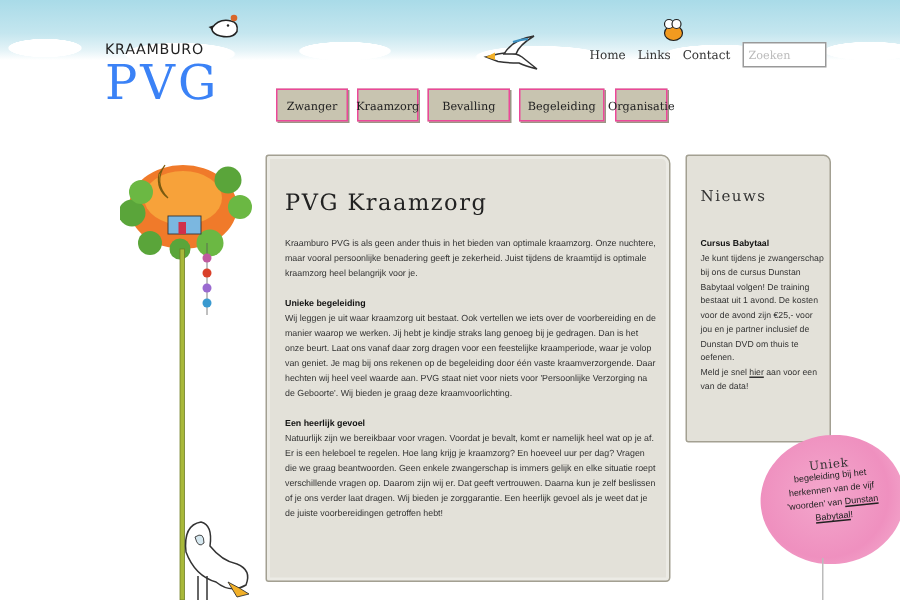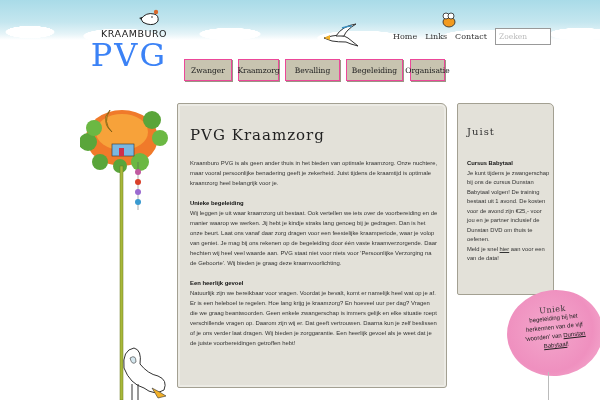--- a/index.html
+++ b/index.html
@@ -14,21 +14,21 @@
     position: absolute; left: 0; top: 22px; width: 600px; height: 30px;
     background:
       radial-gradient(ellipse 40px 10px at 30px 10px, #fff 60%, transparent 62%),
       radial-gradient(ellipse 60px 12px at 120px 14px, #fff 60%, transparent 62%),
       radial-gradient(ellipse 50px 10px at 230px 12px, #fff 60%, transparent 62%),
       radial-gradient(ellipse 70px 12px at 360px 16px, #fff 60%, transparent 62%),
       radial-gradient(ellipse 60px 10px at 480px 14px, #fff 60%, transparent 62%),
       radial-gradient(ellipse 50px 10px at 580px 12px, #fff 60%, transparent 62%);
   }
 
-  .logo { position: absolute; left: 87px; top: 28px; width: 80px; text-align: right; }
+  .logo { position: absolute; left: 70px; top: 28px; width: 80px; }
   .logo-top {
     display: block; font-family: "DejaVu Sans", sans-serif; font-size: 9.5px; letter-spacing: 0.5px;
     color: #222;
   }
   .logo-main {
     display: block; font-family: "DejaVu Serif", serif; font-size: 32px; line-height: 32px;
     letter-spacing: 2px; color: #3b82f6; font-weight: normal; margin-top: 0px;
   }
   .logo-bird { position: absolute; left: 138px; top: 8px; }
 
@@ -176,21 +176,21 @@
       <span>Wij leggen je uit waar kraamzorg uit bestaat. Ook vertellen we iets over de voorbereiding en de manier waarop we werken. Jij hebt je kindje straks lang genoeg bij je gedragen. Dan is het onze beurt. Laat ons vanaf daar zorg dragen voor een feestelijke kraamperiode, waar je volop van geniet. Je mag bij ons rekenen op de begeleiding door één vaste kraamverzorgende. Daar hechten wij heel veel waarde aan. PVG staat niet voor niets voor 'Persoonlijke Verzorging na de Geboorte'. Wij bieden je graag deze kraamvoorlichting.</span>
     </p>
     <p>
       <b>Een heerlijk gevoel</b>
       <span>Natuurlijk zijn we bereikbaar voor vragen. Voordat je bevalt, komt er namelijk heel wat op je af. Er is een heleboel te regelen. Hoe lang krijg je kraamzorg? En hoeveel uur per dag? Vragen die we graag beantwoorden. Geen enkele zwangerschap is immers gelijk en elke situatie roept verschillende vragen op. Daarom zijn wij er. Dat geeft vertrouwen. Daarna kun je zelf beslissen of je ons verder laat dragen. Wij bieden je zorggarantie. Een heerlijk gevoel als je weet dat je de juiste voorbereidingen getroffen hebt!</span>
     </p>
   </div>
 </section>
 
 <aside class="news">
-  <h2>Juist</h2>
+  <h2>Nieuws</h2>
   <div class="body">
     <b>Cursus Babytaal</b>
     <span>Je kunt tijdens je zwangerschap bij ons de cursus Dunstan Babytaal volgen! De training bestaat uit 1 avond. De kosten voor de avond zijn €25,- voor jou en je partner inclusief de Dunstan DVD om thuis te oefenen.</span><br>
     <span>Meld je snel </span><a href="#">hier</a><span> aan voor een van de data!</span>
   </div>
 </aside>
 
 <div class="balloon">
   <span class="title">Uniek</span>
   <span class="txt"><span>begeleiding bij het herkennen van de vijf 'woorden' van </span><a href="#">Dunstan Babytaal</a><span>!</span></span>

